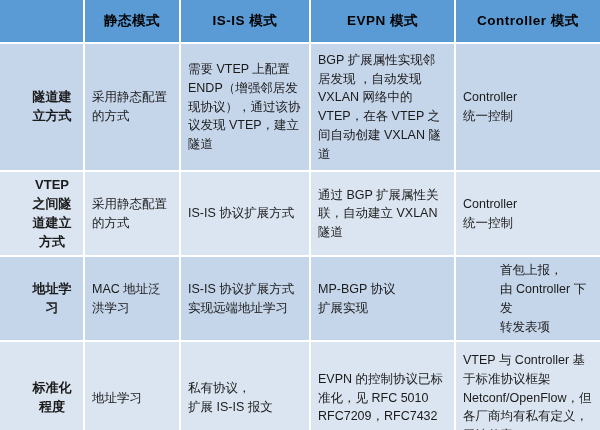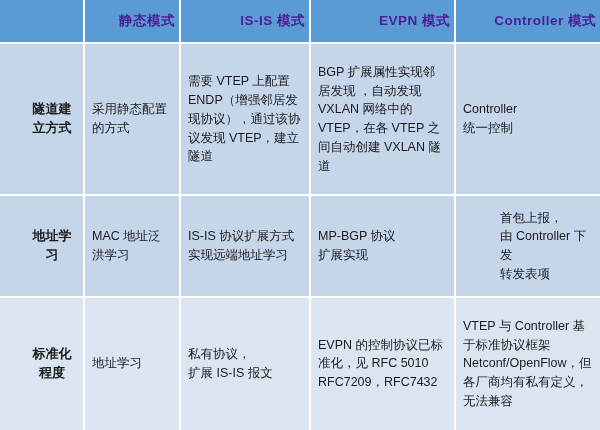--- a/index.html
+++ b/index.html
@@ -22,26 +22,26 @@
   }
 
   #compare-table col.c-attr    { width: 84px; }
   #compare-table col.c-static  { width: 96px; }
   #compare-table col.c-isis    { width: 130px; }
   #compare-table col.c-evpn    { width: 145px; }
   #compare-table col.c-ctrl    { width: 145px; }
 
   thead th {
     background: #5b9bd5;
-    color: #4c1d95;
+    color: #000000;
     font-weight: bold;
     font-size: 13.5px;
     height: 42px;
     padding: 0 4px;
-    text-align: right;
+    text-align: center;
     vertical-align: middle;
     border-right: 2px solid #ffffff;
     border-bottom: 2px solid #ffffff;
     letter-spacing: 0.5px;
   }
   thead th:last-child { border-right: none; }
   thead th.corner { background: #5b9bd5; }
 
   tbody td {
     vertical-align: middle;
@@ -103,20 +103,28 @@
   <tbody>
     <tr class="band-a r1">
       <td class="attr">隧道建立方式</td>
       <td class="center">采用静态配置的方式</td>
       <td class="left">需要 VTEP 上配置 ENDP（增强邻居发现协议），通过该协议发现 VTEP，建立隧道</td>
       <td class="left">BGP 扩展属性实现邻居发现 ，自动发现 VXLAN 网络中的 VTEP，在各 VTEP 之间自动创建 VXLAN 隧道</td>
       <td class="center" style="white-space: pre-line;">Controller
 统一控制</td>
     </tr>
 
+    <tr class="band-b r2">
+      <td class="attr">VTEP 之间隧道建立方式</td>
+      <td class="center">采用静态配置的方式</td>
+      <td class="left">IS-IS 协议扩展方式</td>
+      <td class="left">通过 BGP 扩展属性关联，自动建立 VXLAN 隧道</td>
+      <td class="center" style="white-space: pre-line;">Controller
+统一控制</td>
+    </tr>
 
     <tr class="band-a r3">
       <td class="attr">地址学习</td>
       <td class="left">MAC 地址泛洪学习</td>
       <td class="left">IS-IS 协议扩展方式实现远端地址学习</td>
       <td class="center" style="white-space: pre-line; margin-top: 48px;">MP-BGP 协议
 扩展实现</td>
       <td class="center" style="white-space: pre-line; padding-left: 44px;">首包上报，
 由 Controller 下发
 转发表项</td>

